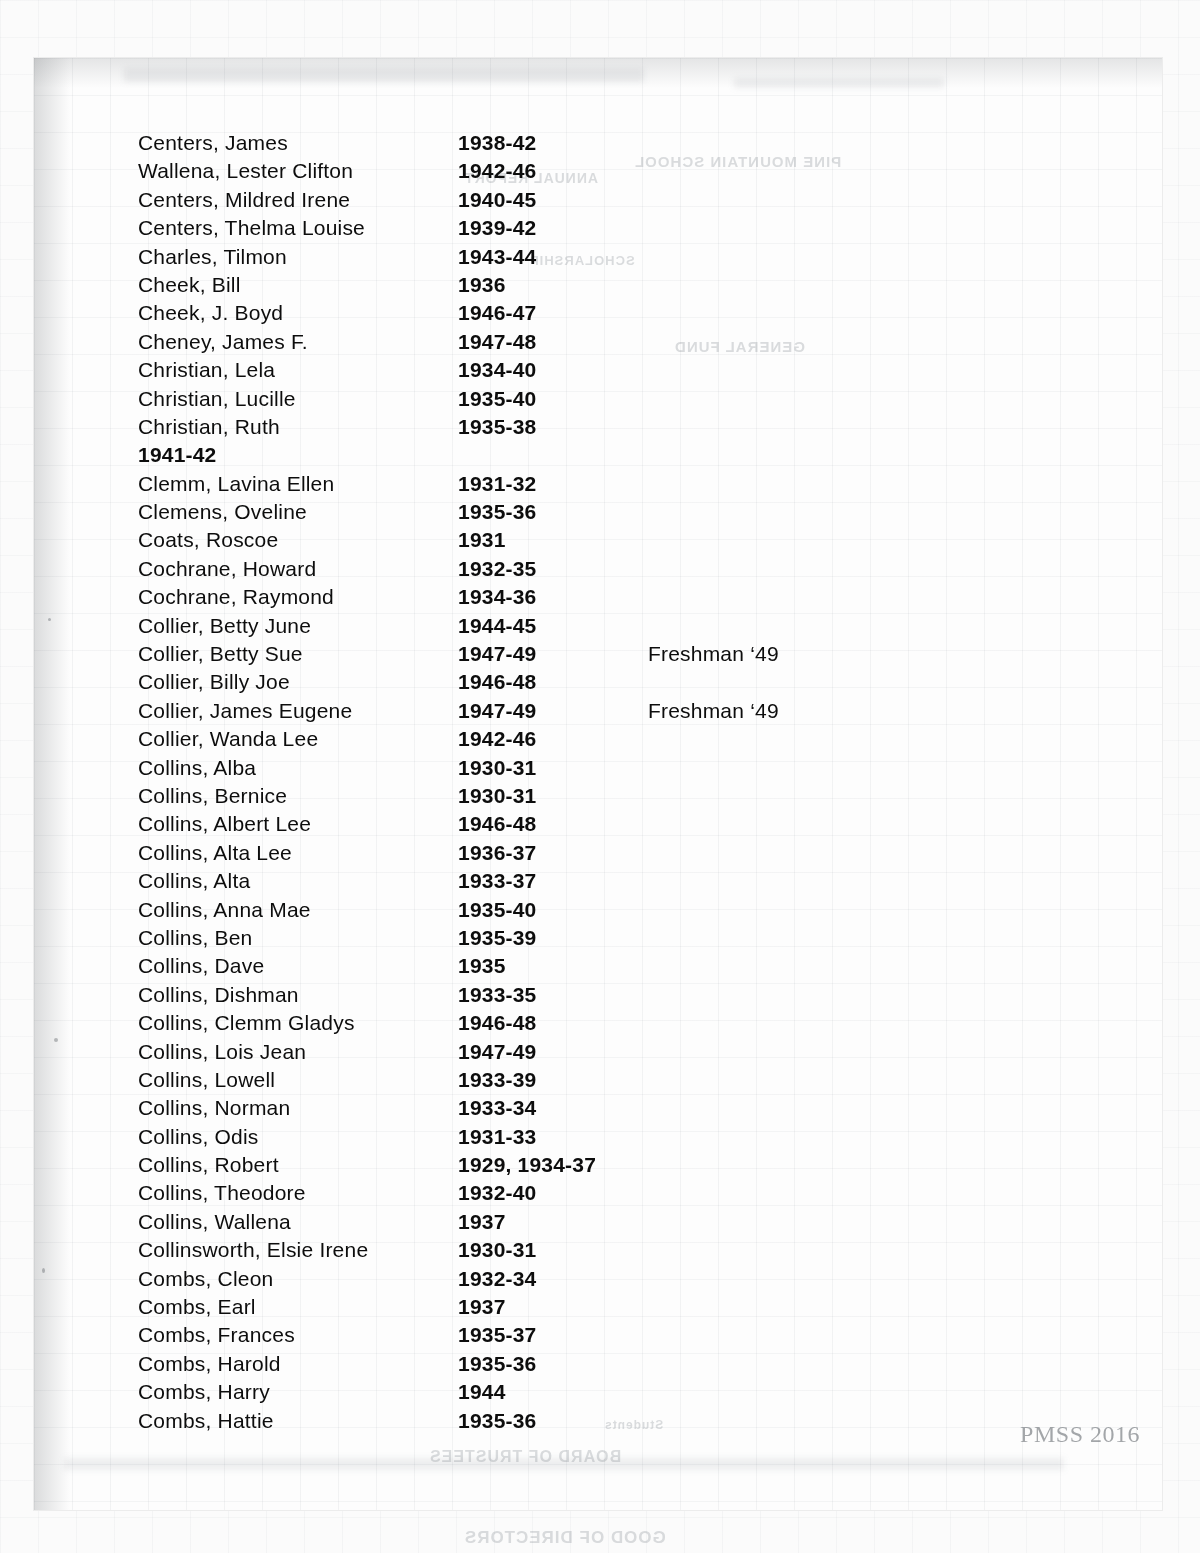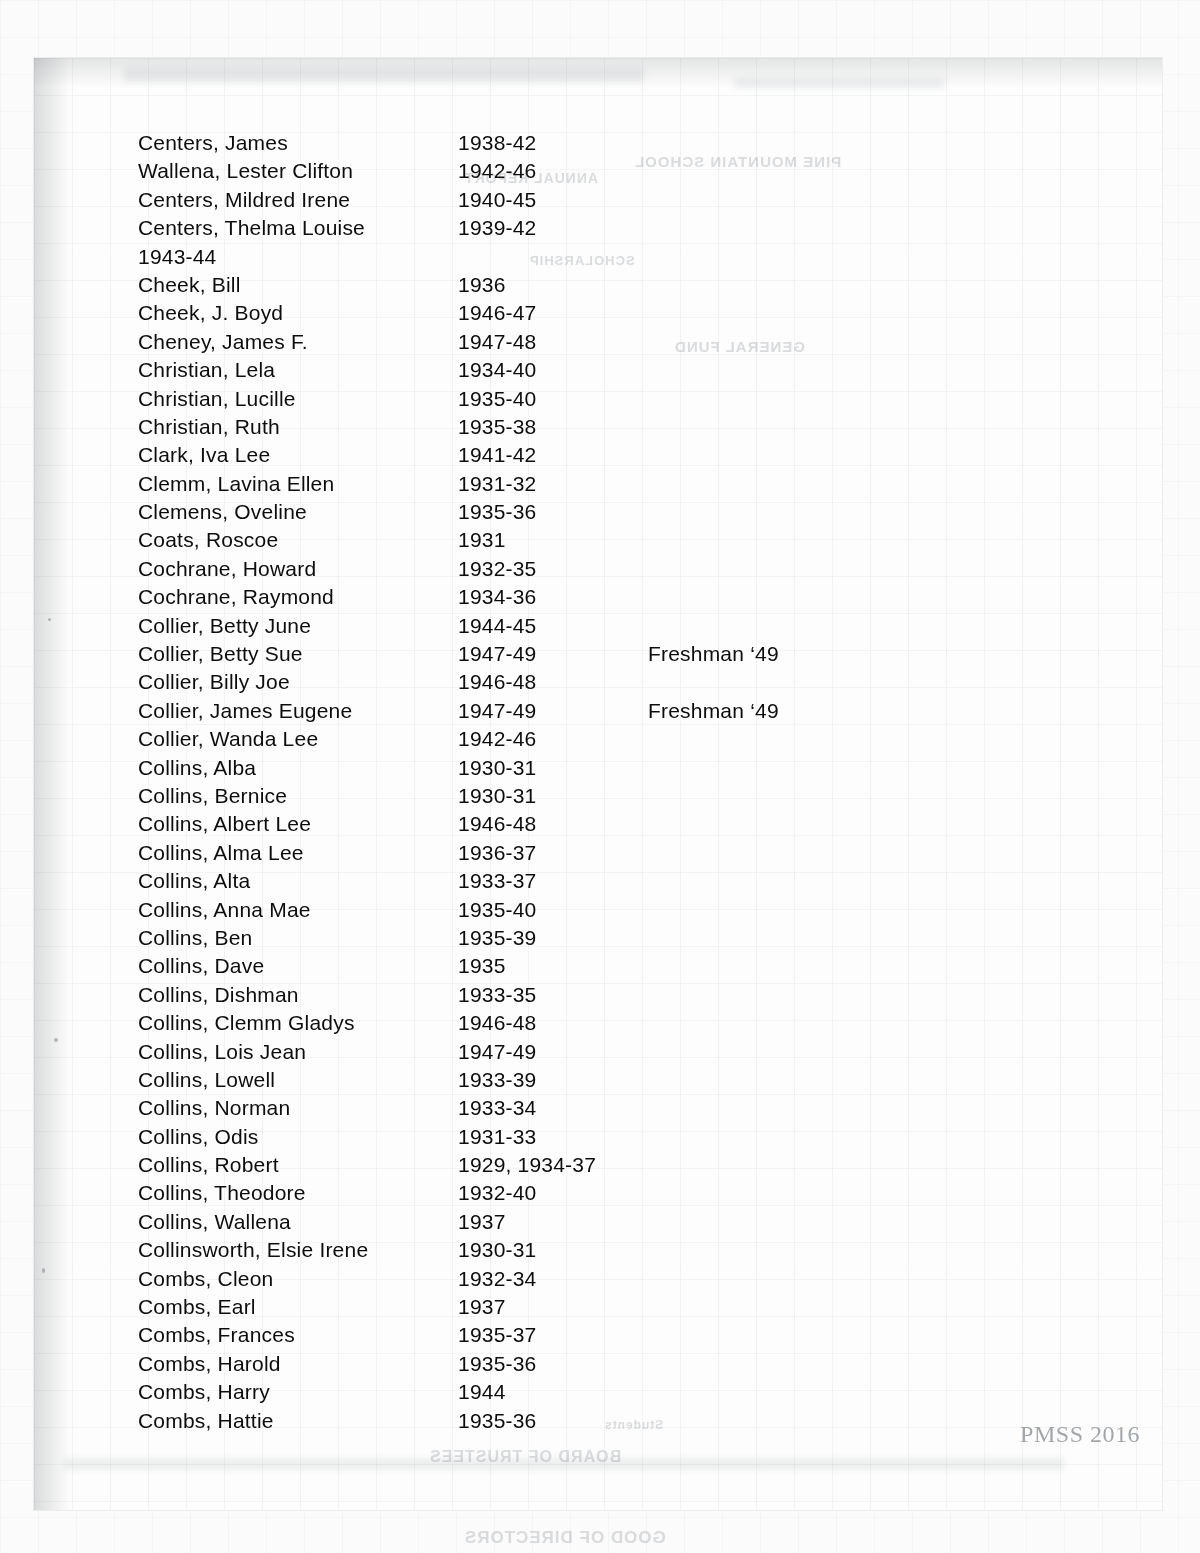--- a/index.html
+++ b/index.html
@@ -80,21 +80,21 @@
     letter-spacing: 0.2px;
   }
   .entry .name {
     width: 320px;
     flex: 0 0 320px;
     white-space: nowrap;
   }
   .entry .years {
     width: 190px;
     flex: 0 0 190px;
-    font-weight: normal;
+    font-weight: bold;
     white-space: nowrap;
   }
   .entry .note {
     flex: 1 1 auto;
     white-space: nowrap;
   }
 
   .watermark {
     position: absolute;
     right: 22px;
@@ -170,20 +170,21 @@
           <span class="name">Centers, Mildred Irene</span>
           <span class="years">1940-45</span>
           <span class="note"></span>
         </div>
         <div class="entry">
           <span class="name">Centers, Thelma Louise</span>
           <span class="years">1939-42</span>
           <span class="note"></span>
         </div>
         <div class="entry">
+          <span class="name">Charles, Tilmon</span>
           <span class="years">1943-44</span>
           <span class="note"></span>
         </div>
         <div class="entry">
           <span class="name">Cheek, Bill</span>
           <span class="years">1936</span>
           <span class="note"></span>
         </div>
         <div class="entry">
           <span class="name">Cheek, J. Boyd</span>
@@ -204,21 +205,20 @@
           <span class="name">Christian, Lucille</span>
           <span class="years">1935-40</span>
           <span class="note"></span>
         </div>
         <div class="entry">
           <span class="name">Christian, Ruth</span>
           <span class="years">1935-38</span>
           <span class="note"></span>
         </div>
         <div class="entry">
-          <span class="name">Clark, Iva Lee</span>
           <span class="years">1941-42</span>
           <span class="note"></span>
         </div>
         <div class="entry">
           <span class="name">Clemm, Lavina Ellen</span>
           <span class="years">1931-32</span>
           <span class="note"></span>
         </div>
         <div class="entry">
           <span class="name">Clemens, Oveline</span>
@@ -274,21 +274,21 @@
           <span class="name">Collins, Bernice</span>
           <span class="years">1930-31</span>
           <span class="note"></span>
         </div>
         <div class="entry">
           <span class="name">Collins, Albert Lee</span>
           <span class="years">1946-48</span>
           <span class="note"></span>
         </div>
         <div class="entry">
-          <span class="name">Collins, Alma Lee</span>
+          <span class="name">Collins, Alta Lee</span>
           <span class="years">1936-37</span>
           <span class="note"></span>
         </div>
         <div class="entry">
           <span class="name">Collins, Alta</span>
           <span class="years">1933-37</span>
           <span class="note"></span>
         </div>
         <div class="entry">
           <span class="name">Collins, Anna Mae</span>

